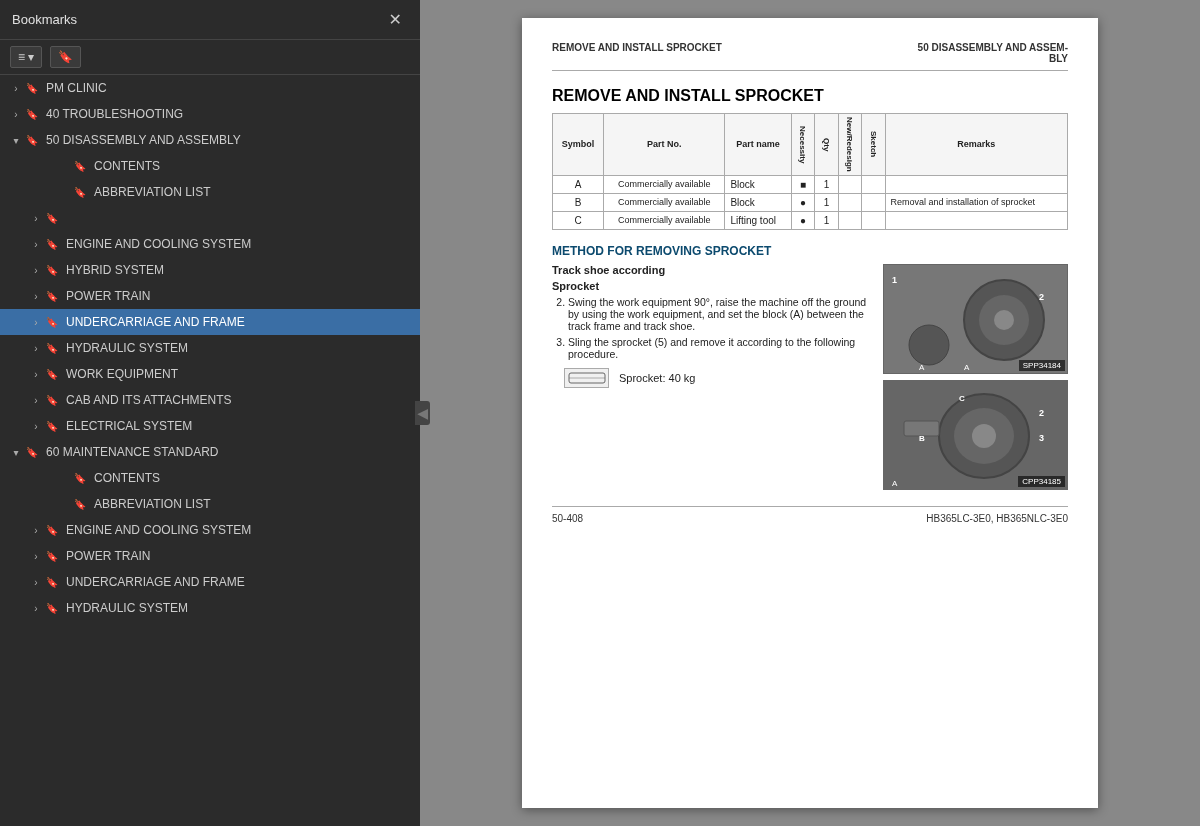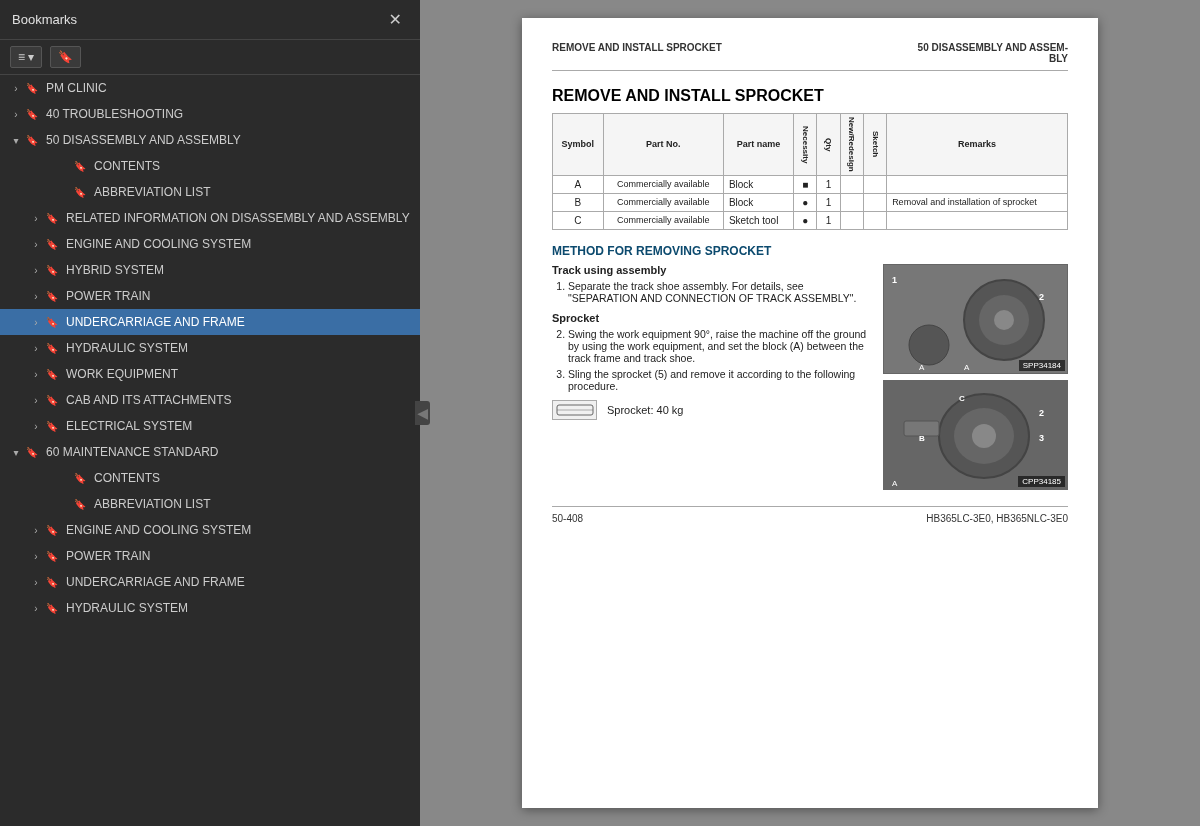--- a/index.html
+++ b/index.html
@@ -278,21 +278,21 @@
       content: '';
       position: absolute;
       inset: 0;
       background: radial-gradient(ellipse at 30% 40%, rgba(255,255,255,0.15) 0%, transparent 60%);
     }
 
     .sprocket-info {
       display: flex;
       align-items: center;
       gap: 10px;
-      margin: 6px 0;
+      margin: 6px 12px;
     }
 
     .sprocket-icon {
       width: 45px;
       height: 20px;
       border: 1px solid #aaa;
       background: #f0f0f0;
       display: flex;
       align-items: center;
       justify-content: center;
@@ -350,21 +350,20 @@
         <span class="label">CONTENTS</span>
       </div>
       <div class="tree-item " style="padding-left: 56px;">
         <span class="arrow"></span>
         <span class="bookmark-icon" style="font-size: 10px;">🔖</span>
         <span class="label">ABBREVIATION LIST</span>
       </div>
       <div class="tree-item " style="padding-left: 28px;">
         <span class="arrow">›</span>
         <span class="bookmark-icon" style="font-size: 10px;">🔖</span>
-        <span class="label">RELATED INFORMATION ON DISASSEMBLY AND ASSEMBLY</span>
       </div>
       <div class="tree-item " style="padding-left: 28px;">
         <span class="arrow">›</span>
         <span class="bookmark-icon" style="font-size: 10px;">🔖</span>
         <span class="label">ENGINE AND COOLING SYSTEM</span>
       </div>
       <div class="tree-item " style="padding-left: 28px;">
         <span class="arrow">›</span>
         <span class="bookmark-icon" style="font-size: 10px;">🔖</span>
         <span class="label">HYBRID SYSTEM</span>
@@ -480,38 +479,35 @@
       <td class="part-name">Block</td>
       <td>●</td>
       <td>1</td>
       <td></td>
       <td></td>
       <td class="remarks" style="font-size:9px;">Removal and installation of sprocket</td>
     </tr>
           <tr>
       <td>C</td>
       <td style="font-size:9px;">Commercially available</td>
-      <td class="part-name">Sketch tool</td>
+      <td class="part-name">Lifting tool</td>
       <td>●</td>
       <td>1</td>
       <td></td>
       <td></td>
       <td class="remarks" style="font-size:9px;"></td>
     </tr>
         </tbody>
     </table>
 
     <div class="method-title">METHOD FOR REMOVING SPROCKET</div>
 
     <div class="content-with-images">
       <div class="content-text">
-        <div class="sub-section-title">Track using assembly</div>
-        <ol class="numbered-list">
-          <li>Separate the track shoe assembly. For details, see "SEPARATION AND CONNECTION OF TRACK ASSEMBLY".</li>
-        </ol>
+        <div class="sub-section-title">Track shoe according</div>
 
         <div class="sub-section-title">Sprocket</div>
         <ol class="numbered-list" start="2">
           <li>Swing the work equipment 90°, raise the machine off the ground by using the work equipment, and set the block (A) between the track frame and track shoe.</li>
           <li>Sling the sprocket (5) and remove it according to the following procedure.</li>
         </ol>
 
         <div class="sprocket-info">
           <div class="sprocket-icon">
             <svg width="40" height="18" viewBox="0 0 40 18">

